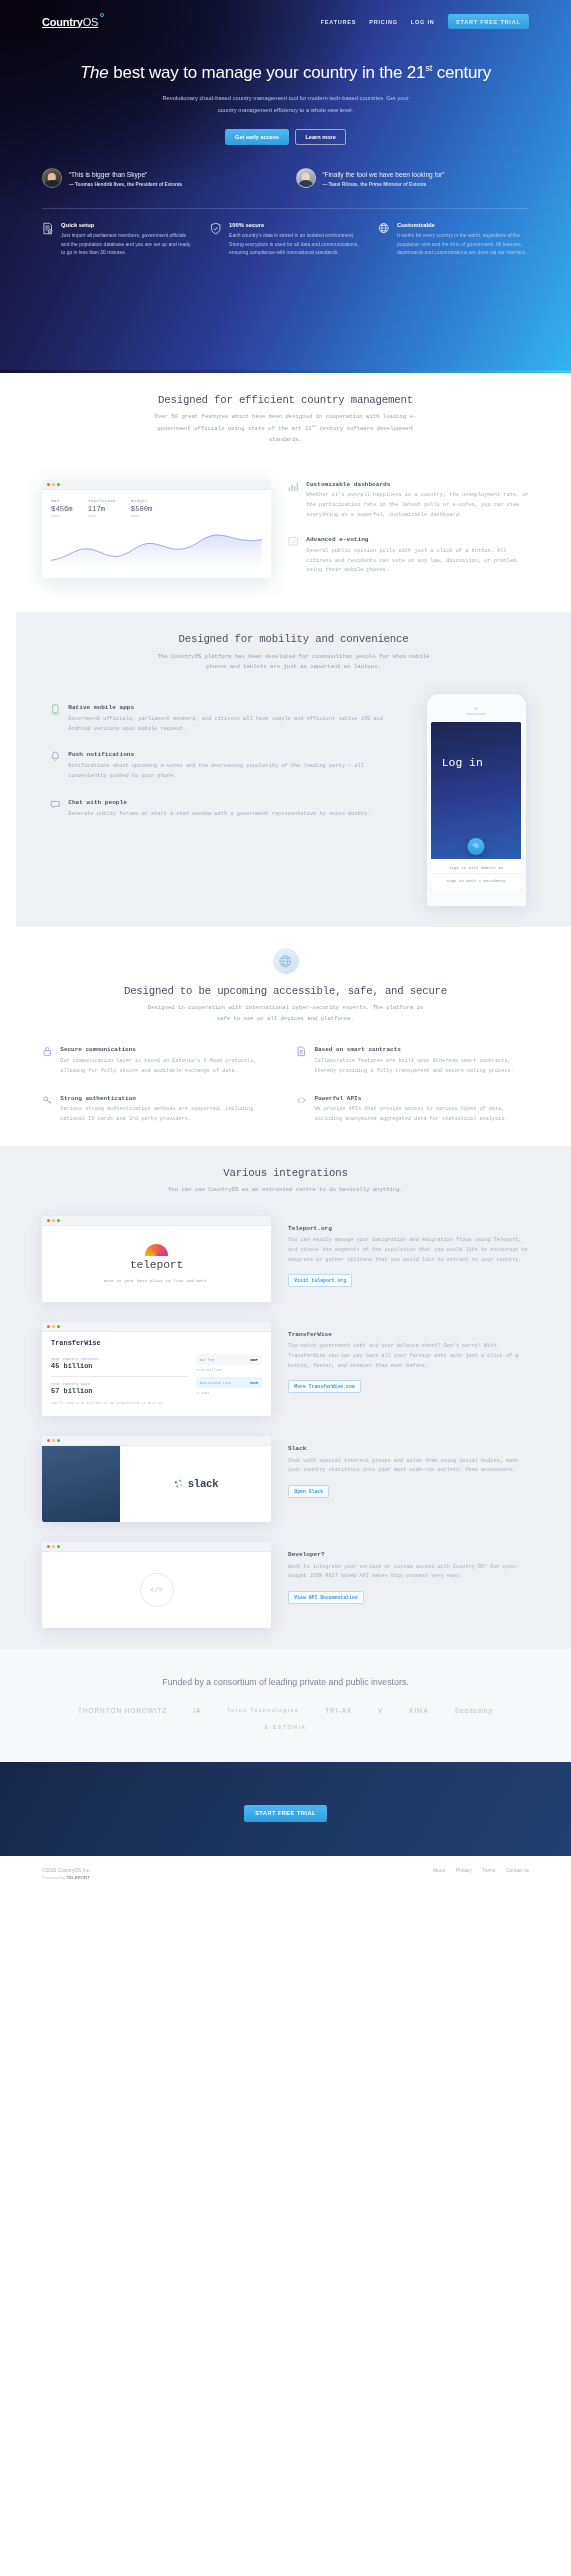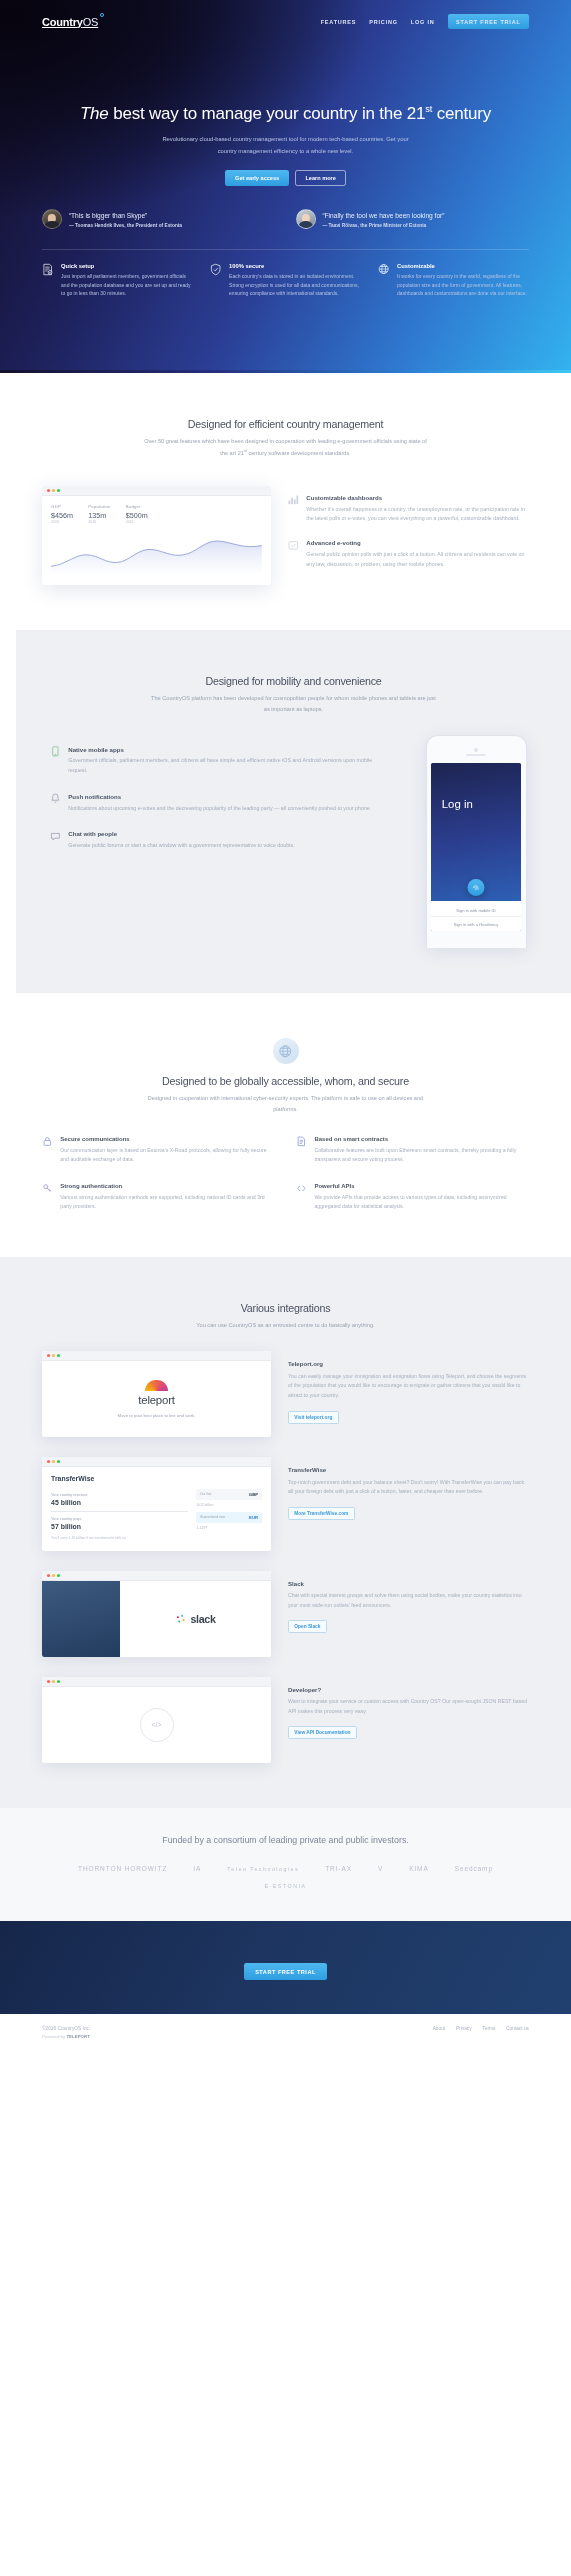--- a/index.html
+++ b/index.html
@@ -39,21 +39,20 @@
   }
   .nav-cta {
     font-size:5.5px; letter-spacing:0.8px; font-weight:700; text-transform:uppercase;
     color:#fff; background:linear-gradient(180deg,#4fb8f0,#2e9de0);
     padding:4.6px 8.4px; border-radius:2.3px; text-decoration:none;
   }
   .hero-body { position:relative; z-index:2; text-align:center; padding-top:19px; }
   h1.hero-title {
     font-size:17px; font-weight:400; line-height:1.35; color:#fff;
     letter-spacing:-0.2px;
-    margin-top:41px;
   }
   h1.hero-title em { font-style:italic; }
   h1.hero-title sup { font-size:.55em; vertical-align:super; }
   .hero-sub {
     margin:8.4px auto 0; width:251px; font-size:5.8px; line-height:2.05;
     color:#b9c5e4;
   }
   .hero-btns { margin-top:12.2px; display:flex; justify-content:center; gap:6.1px; }
   .btn-primary {
     font-size:5.6px; font-weight:700; color:#fff; text-decoration:none;
@@ -85,27 +84,27 @@
   .qtext { font-size:6.6px; color:#e6ecf9; line-height:1.4; }
   .qauthor { font-size:4.8px; font-weight:700; color:#cfd9f0; margin-top:2.3px; }
   .hero-rule { width:487px; margin:20px auto 0; height:0.8px; background:rgba(255,255,255,.16); }
   .badges { width:487px; margin:13px auto 0; display:flex; gap:17px; }
   .badge { display:flex; gap:6.9px; flex:1; text-align:left; }
   .badge .bicon { flex:0 0 12.2px; color:#fff; opacity:.92; }
   .badge h4 { font-size:5.8px; font-weight:700; color:#fff; margin-bottom:3px; }
   .badge p { font-size:5px; line-height:1.72; color:#b4c2e2; }
 
   
-  .section { padding:45px 0; }
+  .section { padding:21px 0;font-family:Liberation Mono, monospace; }
   .sec-title { text-align:center; font-size:10.7px; font-weight:400; color:#4a5160; letter-spacing:-0.2px; }
   .sec-sub { text-align:center; font-size:5.6px; line-height:1.95; color:#9aa3b2; margin:6.1px auto 0; width:289px; }
   .sec-sub sup { font-size:.7em; vertical-align:super; }
 
   
-  .dash-row { display:flex; gap:17px; margin-top:21.3px; align-items:flex-end; }
+  .dash-row { display:flex; gap:17px; margin-top:21.3px; align-items:center; }
   .browser {
     flex:0 0 229px; border-radius:2.3px; overflow:hidden;
     background:#fff; box-shadow:0 4.6px 20px rgba(40,60,110,.13);
   }
   .browser-bar { height:10px; background:#f3f4f7; display:flex; align-items:center; padding-left:4.6px; gap:2.3px; border-bottom:0.8px solid #e9eaf0; }
   .dotr,.doty,.dotg { width:3px; height:3px; border-radius:50%; }
   .dotr{background:#fc6058;} .doty{background:#fdbc40;} .dotg{background:#34c749;}
   .browser-body { padding:8.4px 9.1px 10.7px; }
   .stats { display:flex; gap:15.2px; }
   .stat .k { font-size:4.3px; color:#9aa3b2; letter-spacing:0.2px; }
@@ -325,21 +324,21 @@
         </div>
         <div class="browser-body">
           <div class="stats">
             <div class="stat">
               <div class="k">GDP</div>
               <div class="v">$456m</div>
               <div class="s">2016</div>
             </div>
             <div class="stat">
               <div class="k">Population</div>
-              <div class="v">135m</div>
+              <div class="v">117m</div>
               <div class="s">2016</div>
             </div>
             <div class="stat">
               <div class="k">Budget</div>
               <div class="v">$500m</div>
               <div class="s">2016</div>
             </div>
           </div>
           <div class="chart">
             <svg viewBox="0 0 280 56" preserveAspectRatio="none">
@@ -458,21 +457,21 @@
 
 <section class="section">
   <div class="wrap">
     <div class="globe-badge">
       <svg width="14.5" height="14.5" viewBox="0 0 24 24" fill="none" stroke="#8fb4d6" stroke-width="1.3">
         <circle cx="12" cy="12" r="9"></circle>
           <ellipse cx="12" cy="12" rx="4" ry="9"></ellipse>
           <path d="M3 12h18M4.6 7h14.8M4.6 17h14.8"></path>
       </svg>
     </div>
-    <h2 class="sec-title">Designed to be globally accessible, whom, and secure</h2>
+    <h2 class="sec-title">Designed to be upcoming accessible, safe, and secure</h2>
     <p class="sec-sub">Designed in cooperation with international cyber-security experts. The platform is safe to use on all devices and platforms.</p>
 
     <div class="g-grid">
       <div class="g-item">
         <div class="ficon">
           <svg width="10.7" height="10.7" viewBox="0 0 20 20" fill="none" stroke="#8d9ad6" stroke-width="1.5">
               <rect x="4" y="8.5" width="12" height="9" rx="1.3"></rect>
               <path d="M6.8 8.5V6a3.2 3.2 0 016.4 0v2.5"></path>
             </svg>
         </div>

